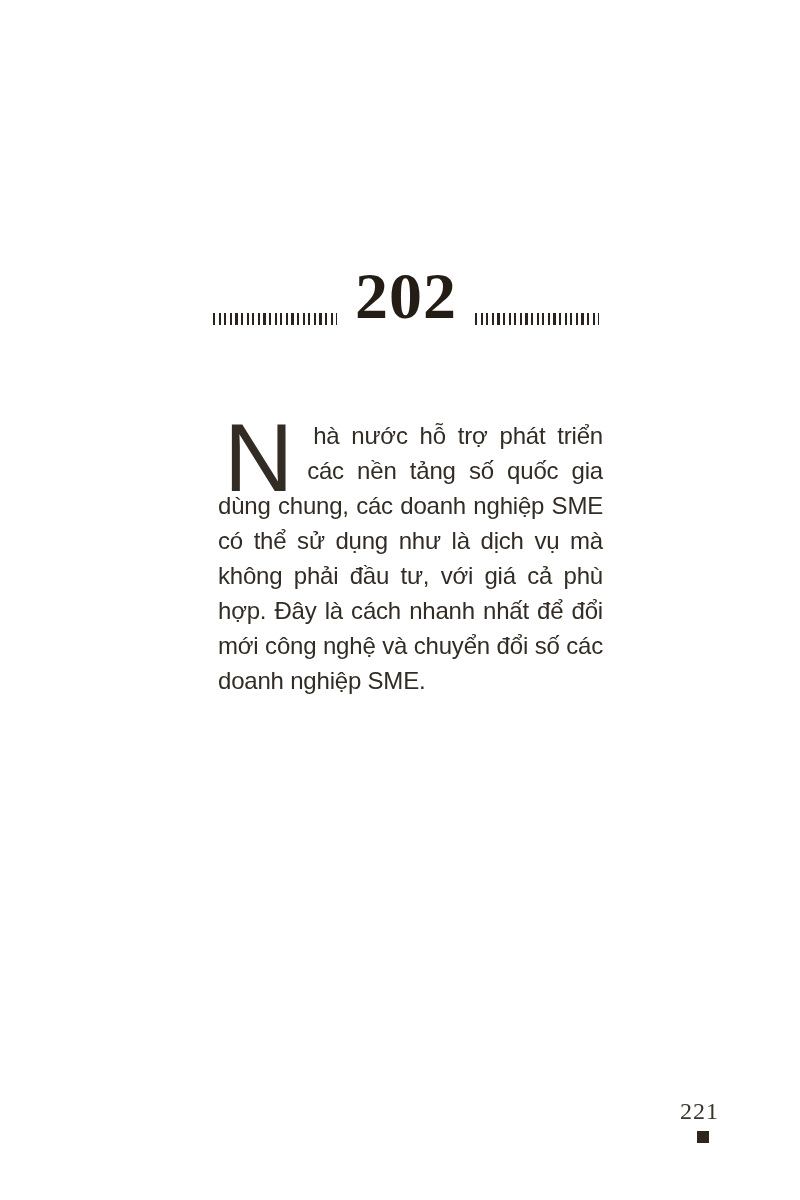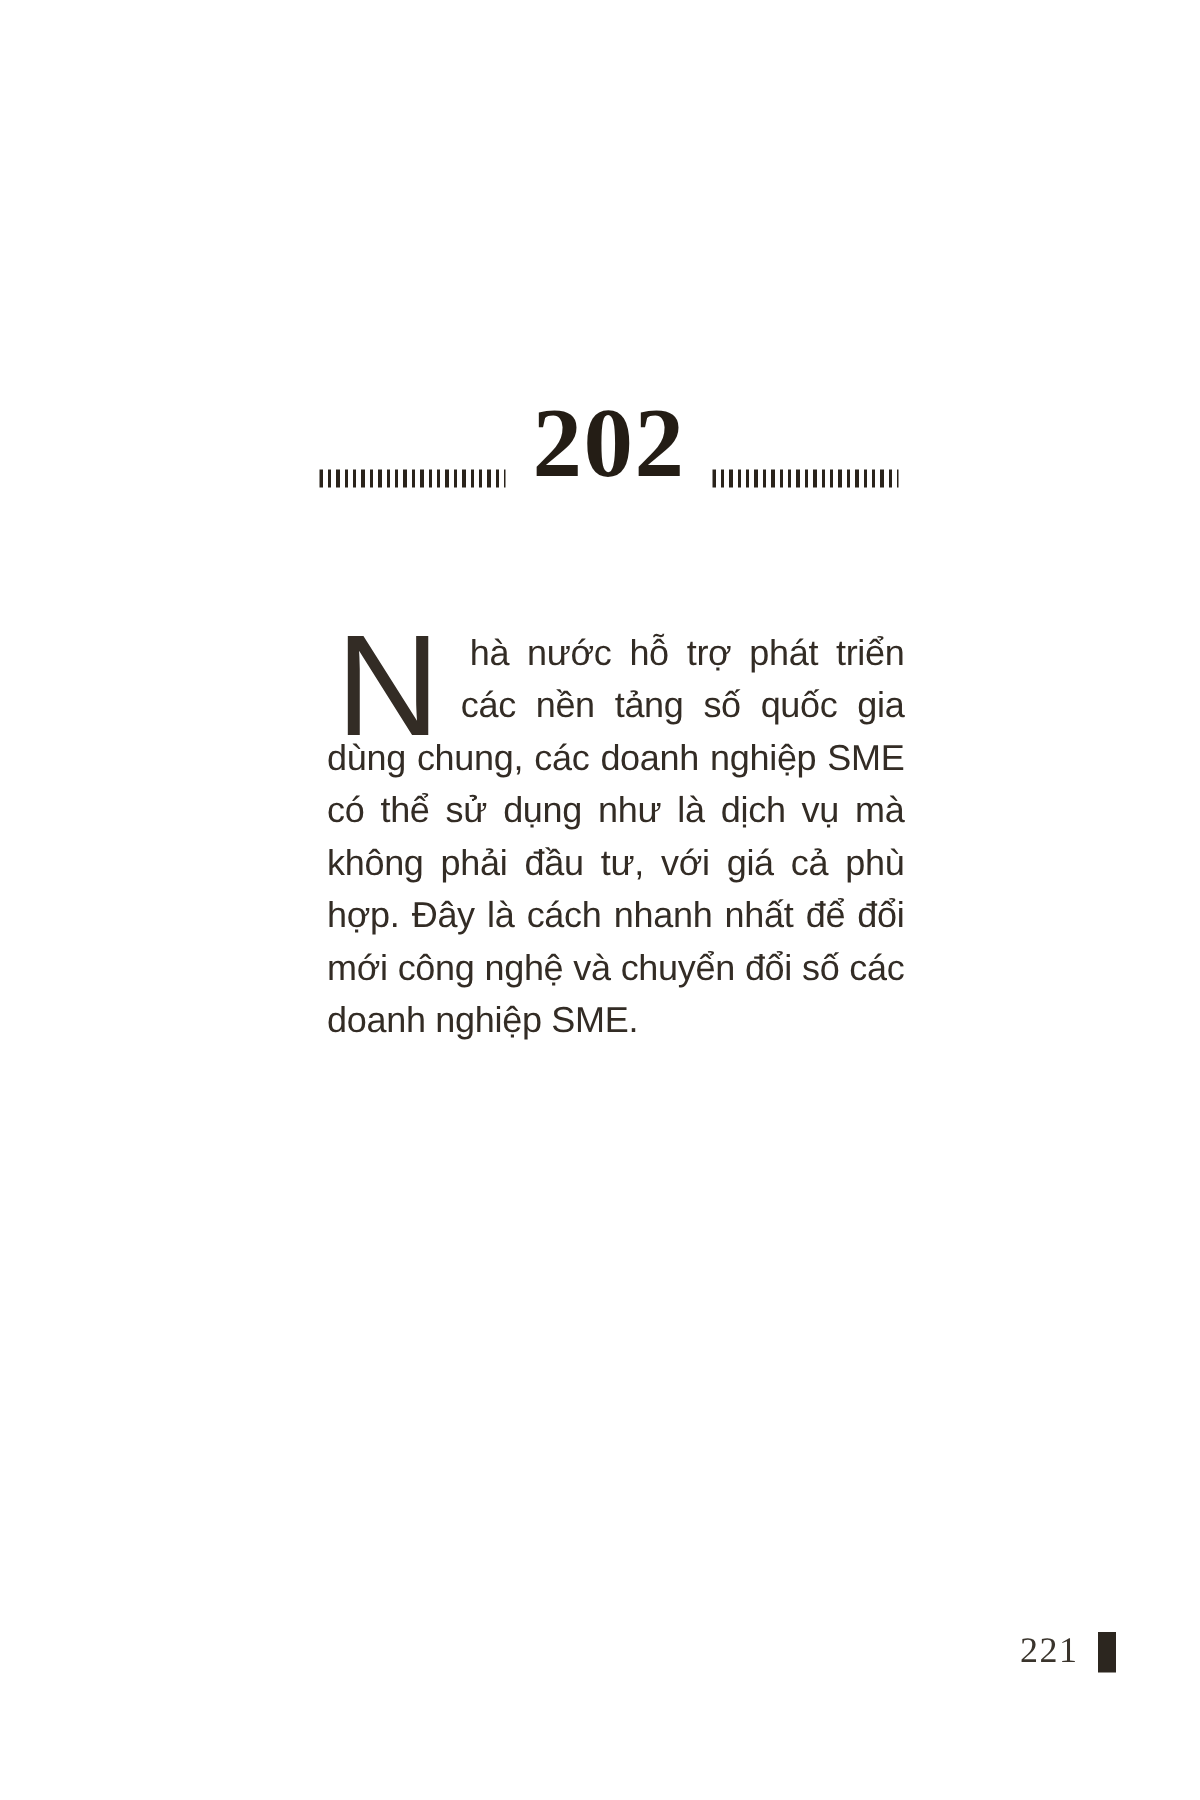--- a/index.html
+++ b/index.html
@@ -74,20 +74,21 @@
   }
 
   
   .page-footer {
     position: absolute;
     left: 656px;
     top: 1074px;
     height: 30px;
     display: flex;
     align-items: center;
+    flex-direction: column;
   }
   .page-number {
     font-family: "Liberation Serif", "DejaVu Serif", serif;
     font-size: 24px;
     letter-spacing: 1px;
     color: var(--footer-text);
   }
   .footer-bar {
     width: 3px;
     height: 27px;

